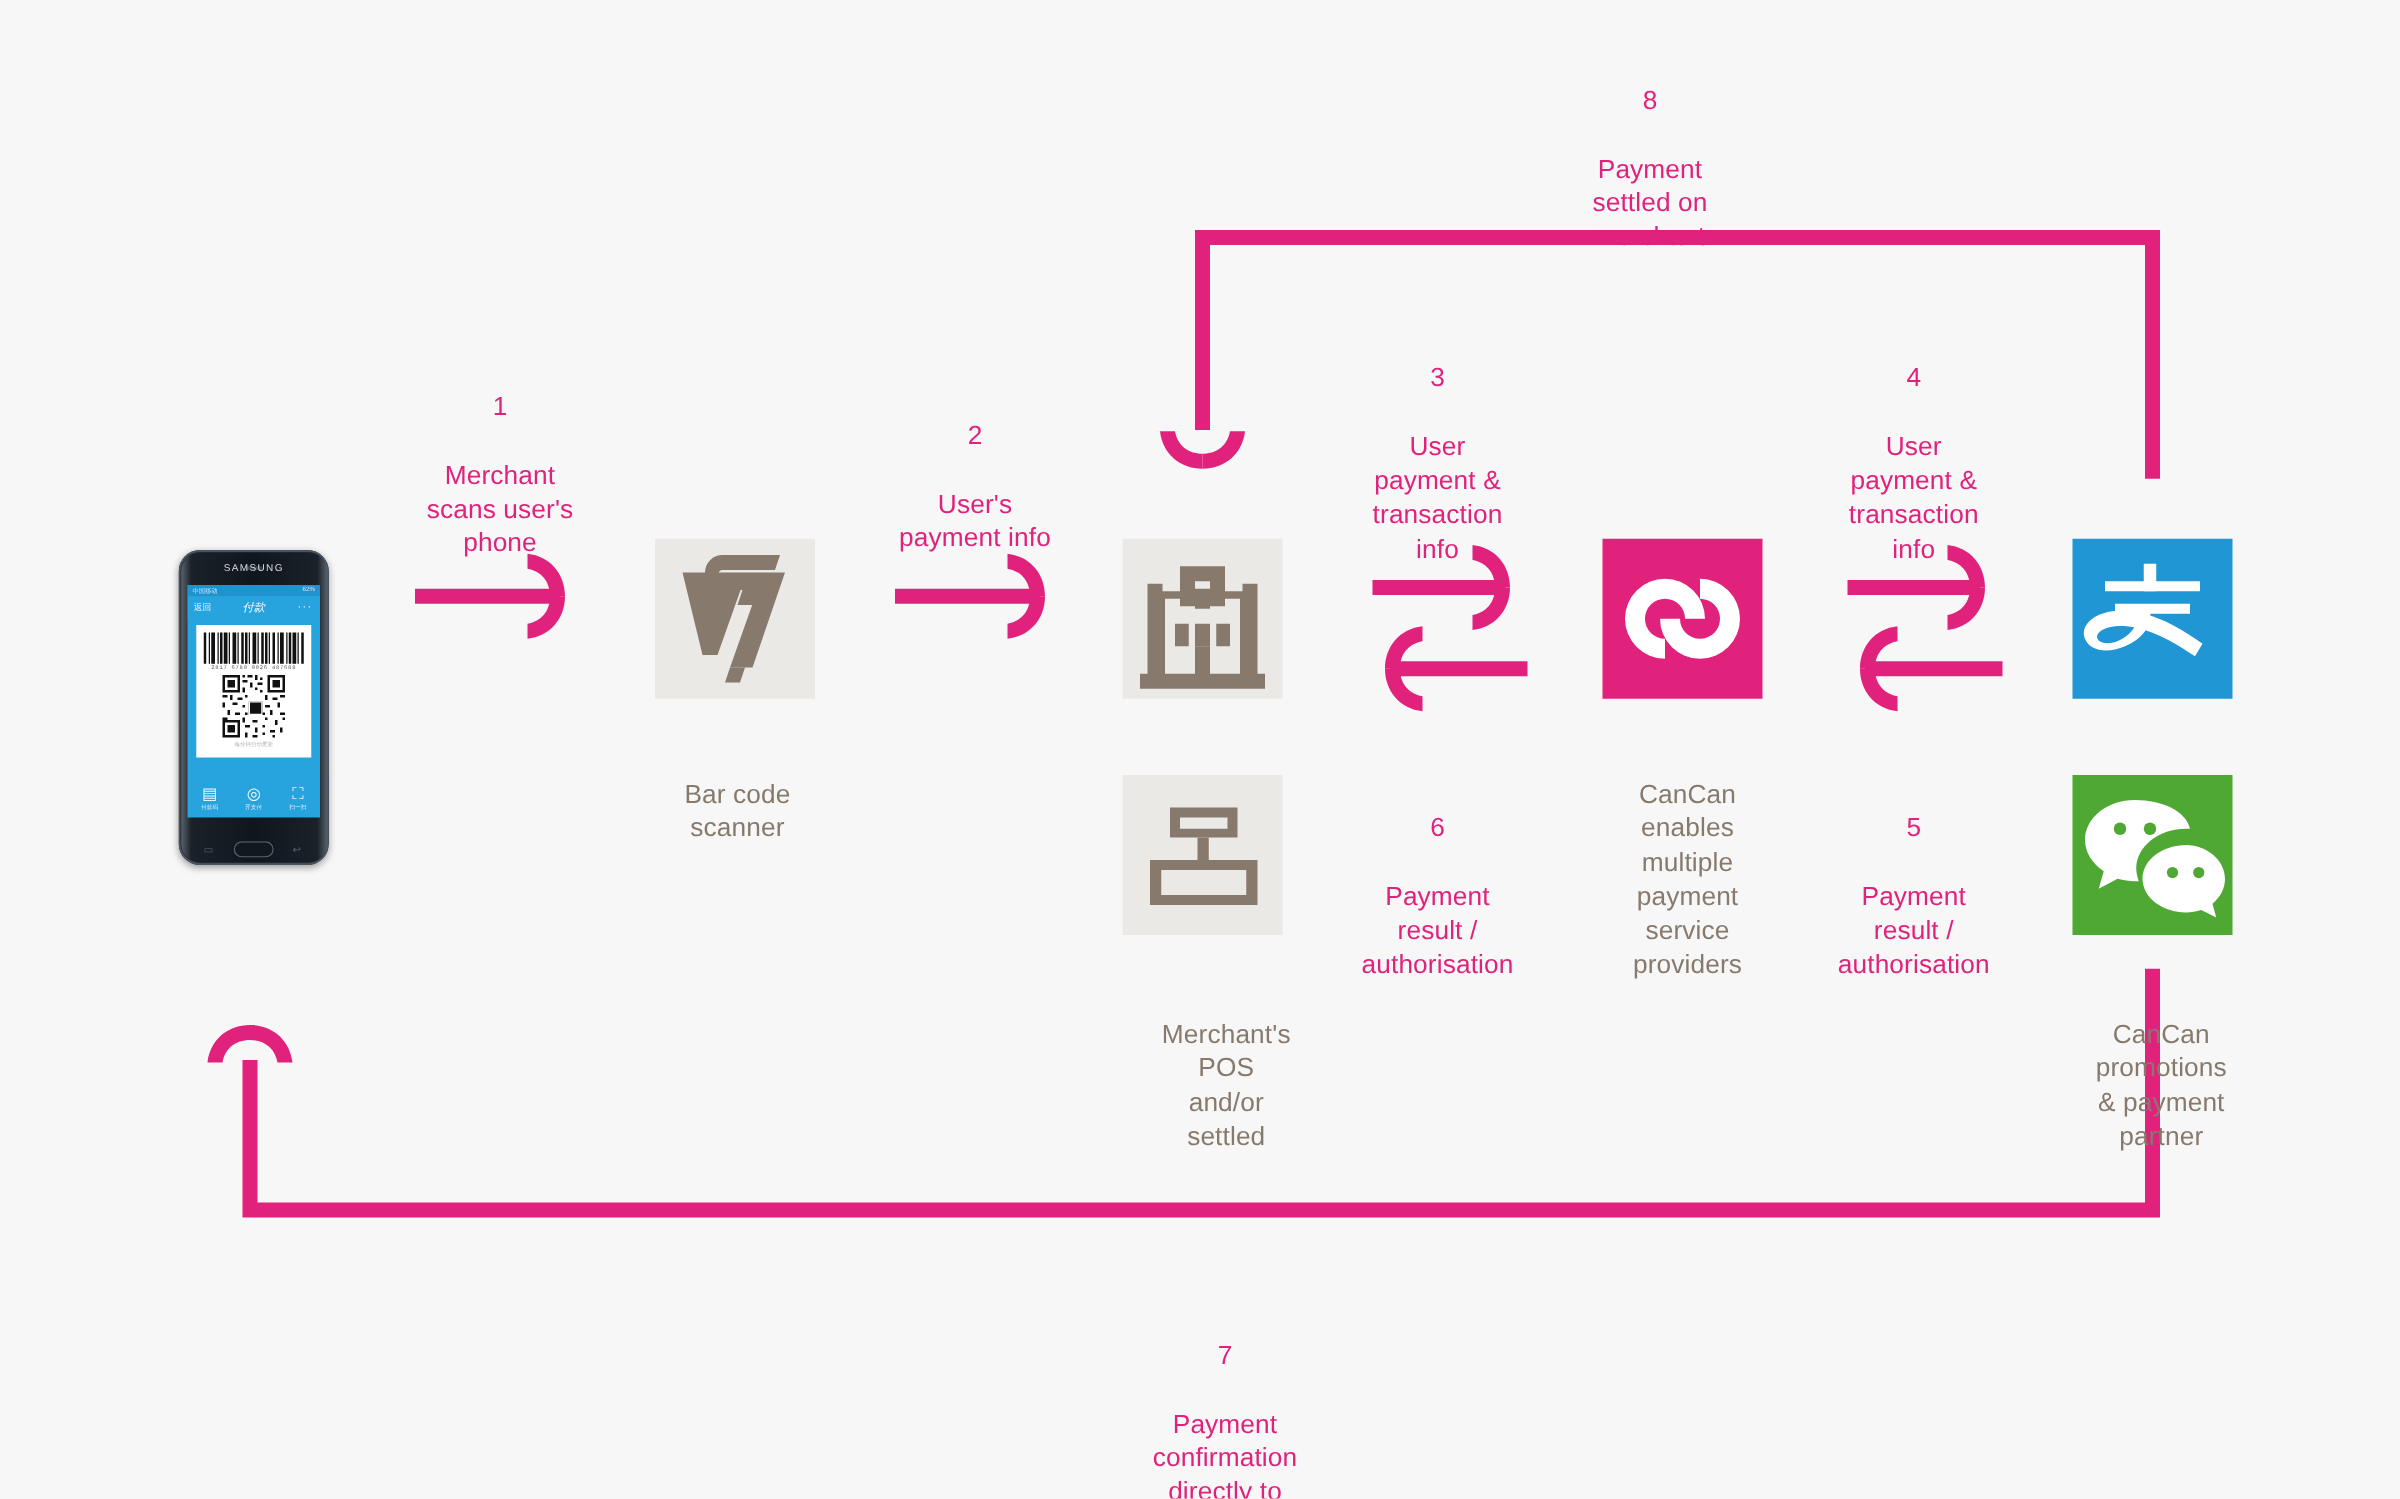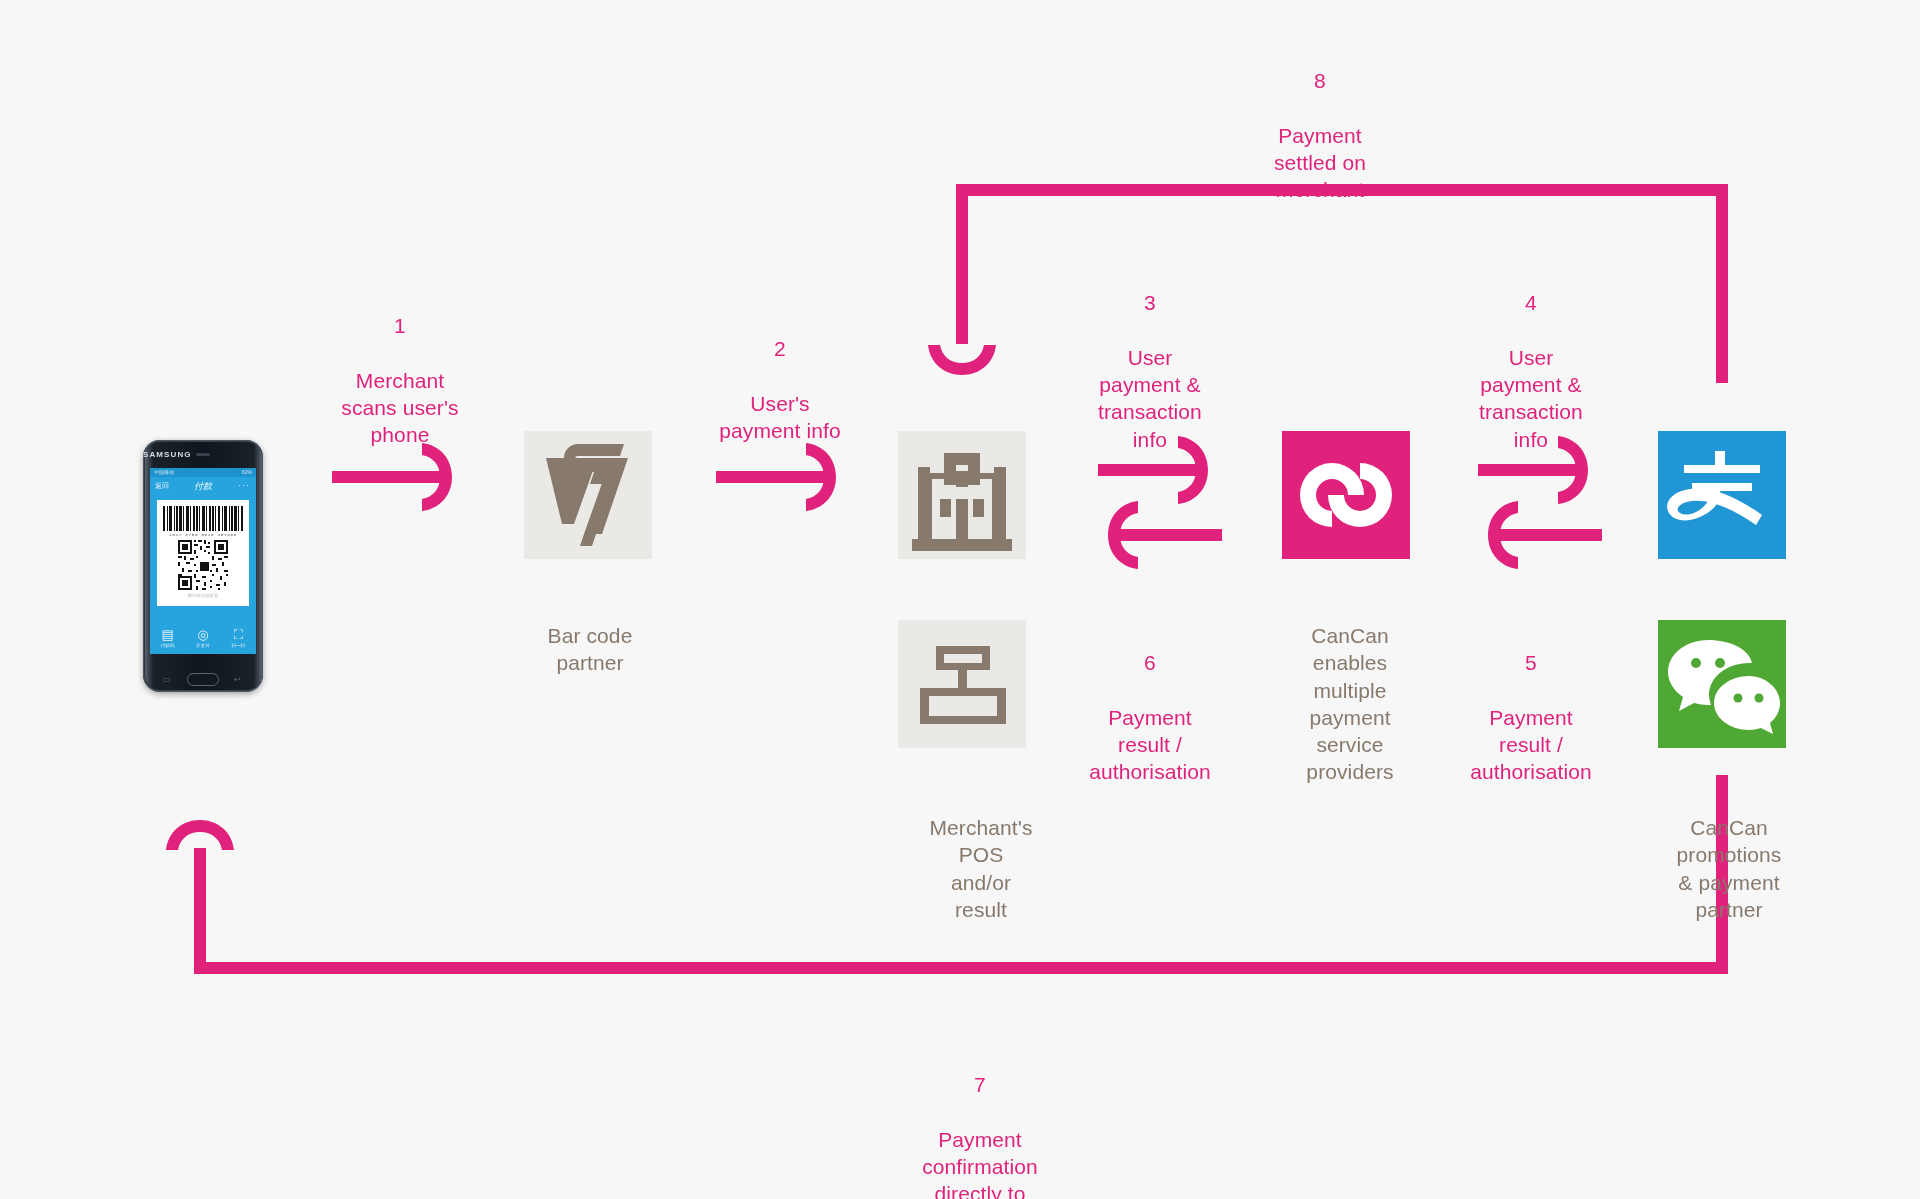--- a/index.html
+++ b/index.html
@@ -66,23 +66,22 @@
     background: linear-gradient(90deg,#58626d 0%,#1a2129 7%,#10161d 50%,#1a2129 93%,#58626d 100%);
   }
   .phone-screen {
     position: absolute;
     left: 7px; top: 28px; width: 106px; height: 186px;
     background: #27a3dd;
     overflow: hidden;
   }
   .brand {
     position:absolute; top:10px; left:0; width:100%;
-    color:#d7dde3; font-size:8px; letter-spacing:1.1px;
+    text-align:center; color:#d7dde3; font-size:8px; letter-spacing:1.1px;
     font-family:"Liberation Sans", sans-serif;
-    font-weight:bold;
   }
   .speaker {
     position:absolute; top:13px; left:50%; margin-left:-7px;
     width:14px; height:3px; border-radius:2px; background:#39424c;
   }
   .statusbar {
     position:absolute; top:0; left:0; width:100%; height:9px;
     background:#1f93cd;
   }
   .sb-txt { position:absolute; top:1px; font-size:5px; color:#cfe9f7; }
@@ -241,26 +240,26 @@
 
   <div class="lbl lbl-step" style="left:880px; top:1044px; width:200px;">
     <span class="step-num">7</span>
     <span>Payment
 confirmation
 directly to
 user's phone</span>
   </div>
 
   <div class="lbl lbl-cap" style="left:495px; top:622px; width:190px;">Bar code
-partner</div>
+scanner</div>
 
   <div class="lbl lbl-cap" style="left:890px; top:814px; width:182px;">Merchant's
 POS
 and/or
-result</div>
+settled</div>
 
   <div class="lbl lbl-cap" style="left:1265px; top:622px; width:170px;">CanCan
 enables
 multiple
 payment
 service
 providers</div>
 
   <div class="lbl lbl-cap" style="left:1635px; top:814px; width:188px;">CanCan
 promotions

